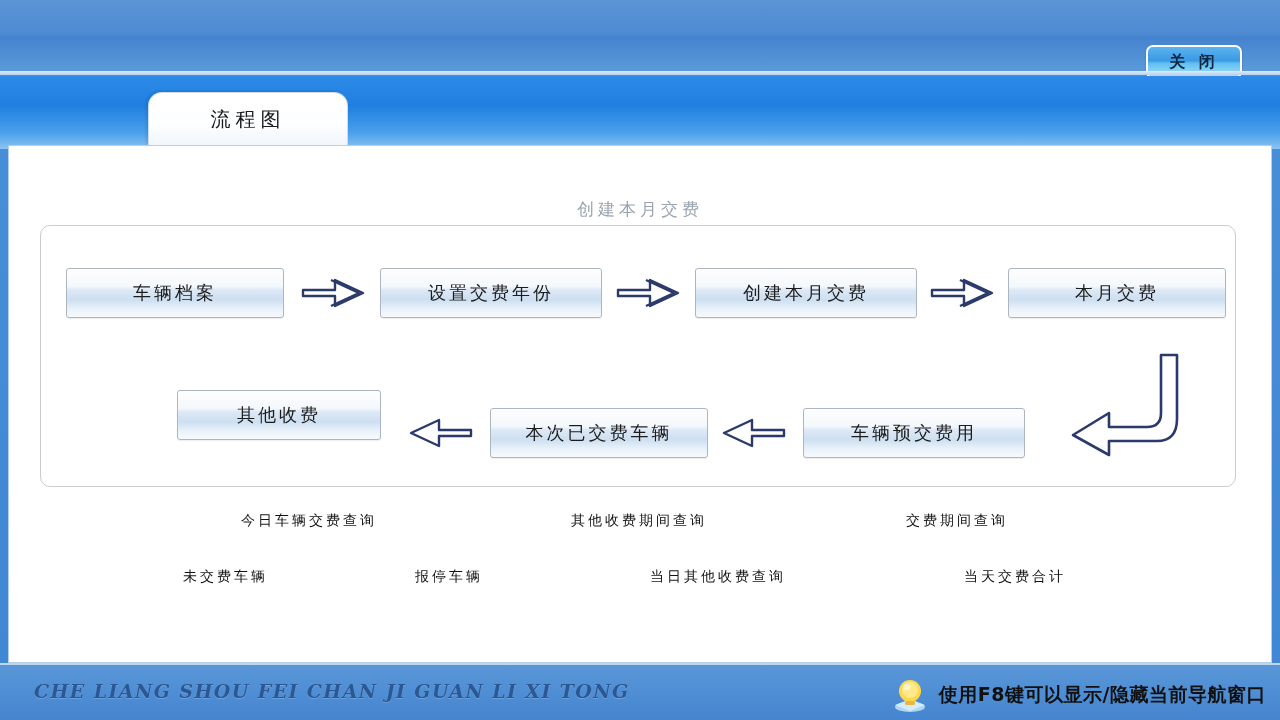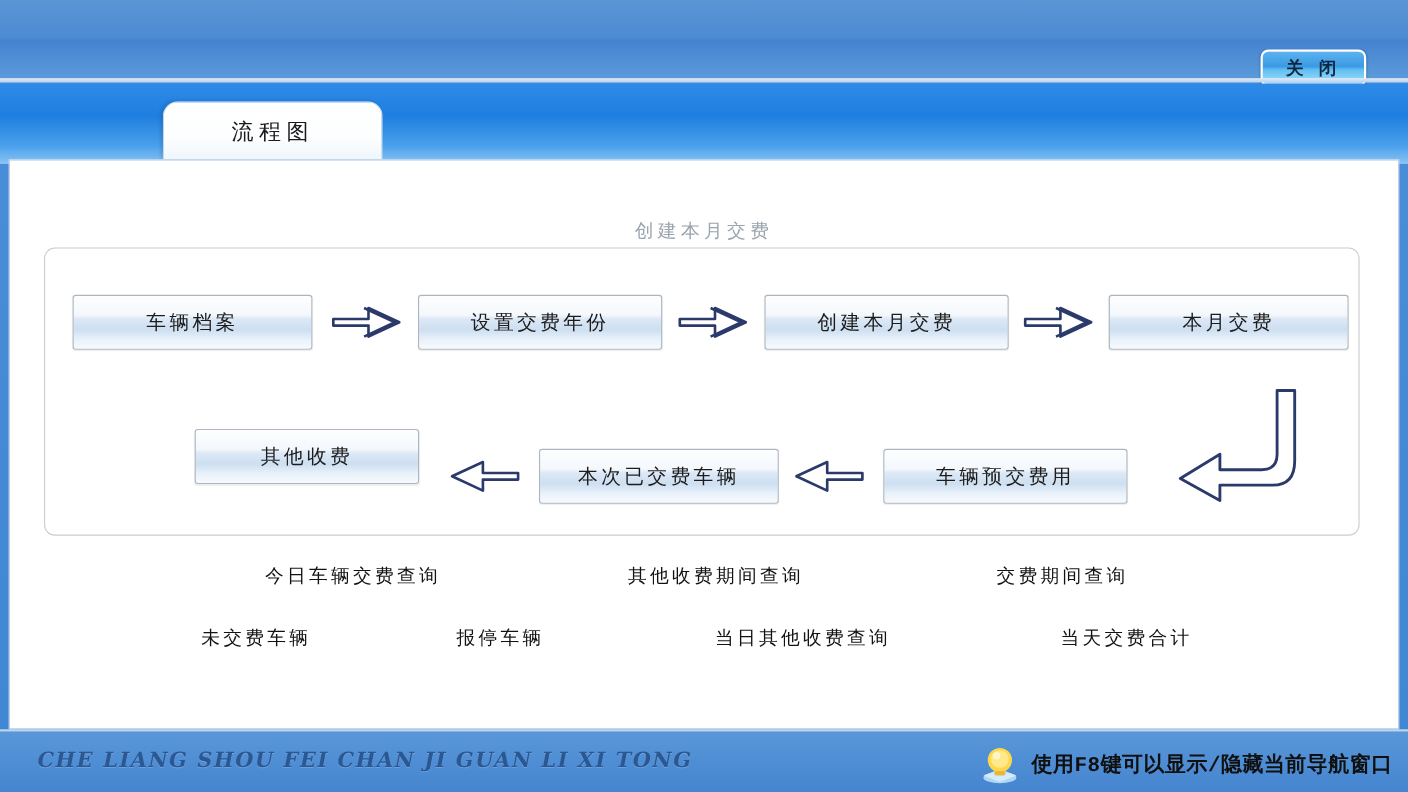--- a/index.html
+++ b/index.html
@@ -92,21 +92,21 @@
     cursor: pointer;
   }
 
   
   .arrow { position: absolute; }
   .arrow svg { display: block; }
 
   
   .qlink {
     position: absolute;
-    font-size: 17px; color: #121212; letter-spacing: 3px;
+    font-size: 14px; color: #121212; letter-spacing: 3px;
     white-space: nowrap; cursor: pointer;
   }
 
   
   .footer {
     position: absolute; left: 0; bottom: 0; width: 1280px; height: 57px;
     background: linear-gradient(to bottom, #5a97d8 0%, #4f8ed4 50%, #4585cf 100%);
     border-top: 2px solid #bed6ee;
   }
   .footer-pinyin {
@@ -116,21 +116,20 @@
     color: #2b5893; letter-spacing: 1.4px;
     text-shadow: 0 1px 0 rgba(255,255,255,0.18);
   }
   .hint {
     position: absolute; right: 14px; top: 12px;
     display: flex; align-items: center; gap: 8px;
   }
   .hint-text {
     font-size: 19px; font-weight: bold; color: #101010;
     letter-spacing: 0.5px;
-    font-family: Liberation Mono, monospace;
   }
   .bulb { width: 42px; height: 36px; display: block; }
 </style>
 </head>
 <body>
 
 <div id="app">
 
   <div class="titlebar">
     <div class="close-btn">关 闭</div>

